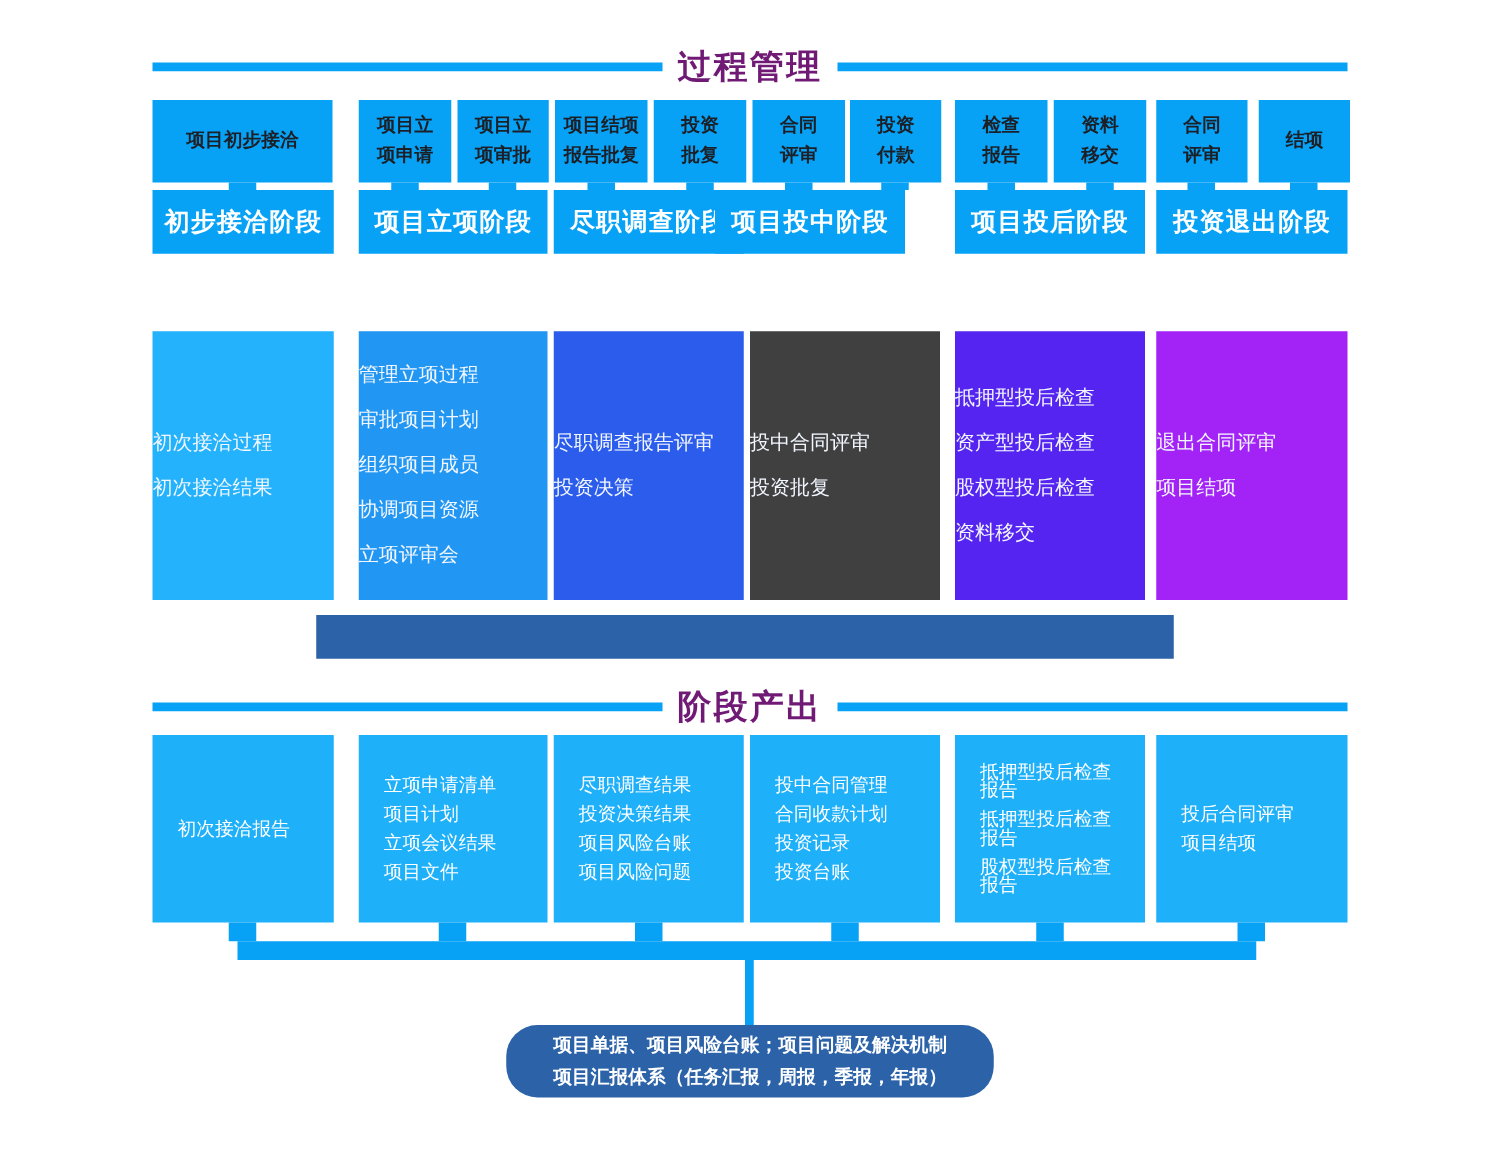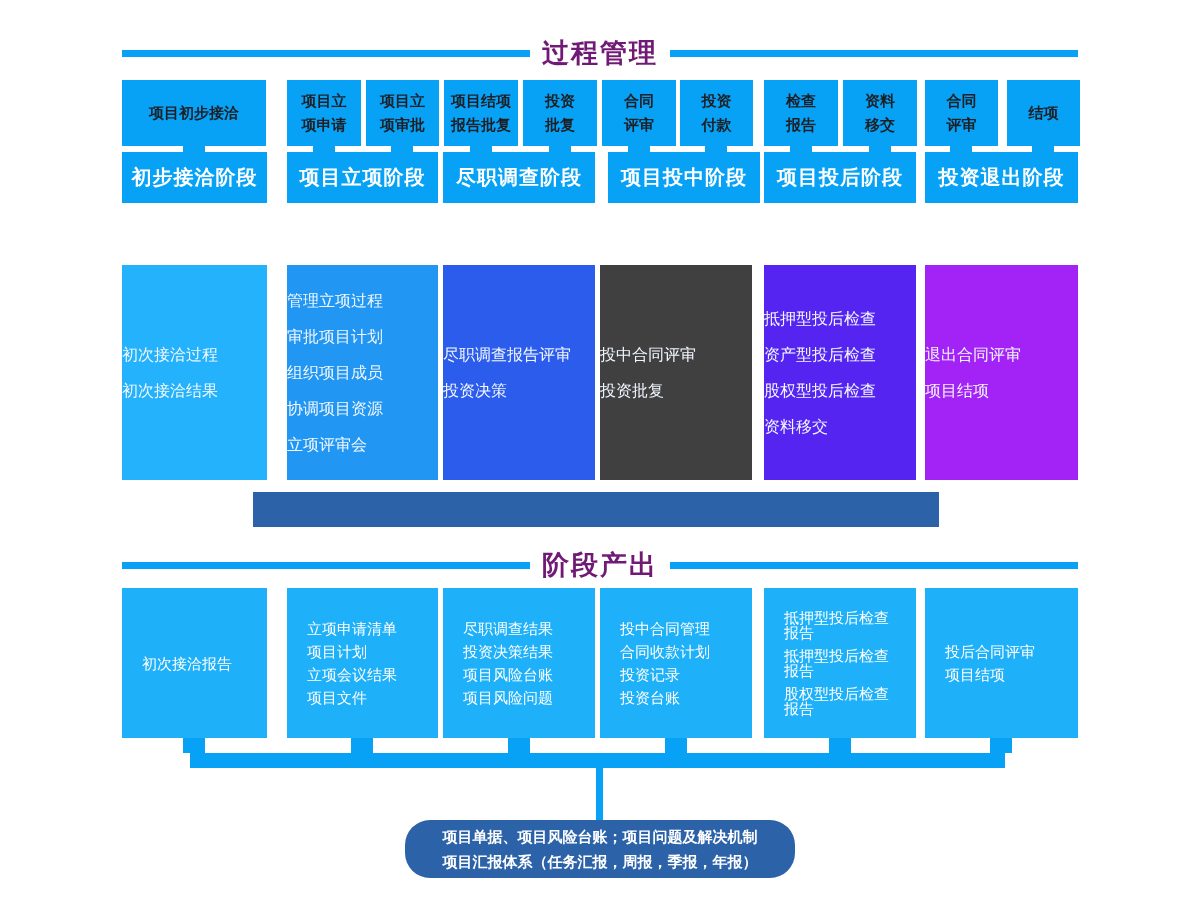--- a/index.html
+++ b/index.html
@@ -125,21 +125,21 @@
   <span class="tab" style="left:628px"></span>
   <span class="tab" style="left:705px"></span>
   <span class="tab" style="left:790px"></span>
   <span class="tab" style="left:869px"></span>
   <span class="tab" style="left:950px"></span>
   <span class="tab" style="left:1032px"></span>
 
   <div class="stage" style="left:122px;width:145px">初步接洽阶段</div>
   <div class="stage" style="left:287px;width:151px">项目立项阶段</div>
   <div class="stage" style="left:443px;width:152px">尽职调查阶段</div>
-  <div class="stage" style="left:608px;width:152px">项目投中阶段</div>
+  <div class="stage" style="left:572px;width:152px">项目投中阶段</div>
   <div class="stage" style="left:764px;width:152px">项目投后阶段</div>
   <div class="stage" style="left:925px;width:153px">投资退出阶段</div>
 
 
   <div class="ebox" style="left: 122px; width: 145px; background: rgb(35, 178, 251);">
       <div class="line">初次接洽过程</div>
       <div class="line">初次接洽结果</div>
     </div>
   <div class="ebox" style="left: 287px; width: 151px; background: rgb(33, 150, 243);">
       <div class="line">管理立项过程</div>

